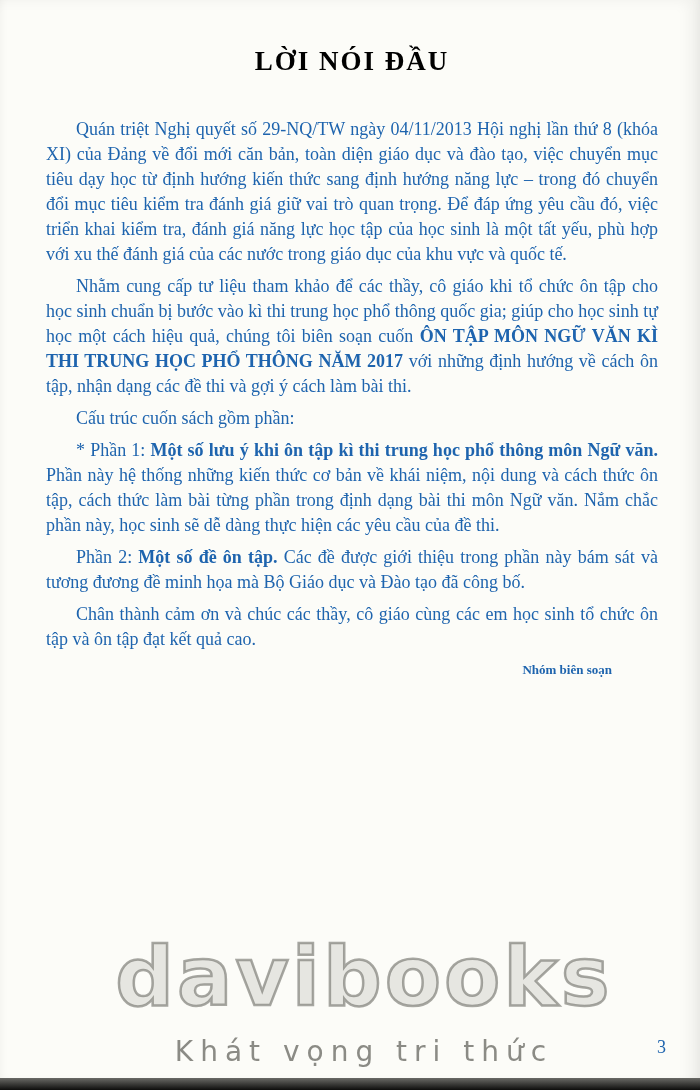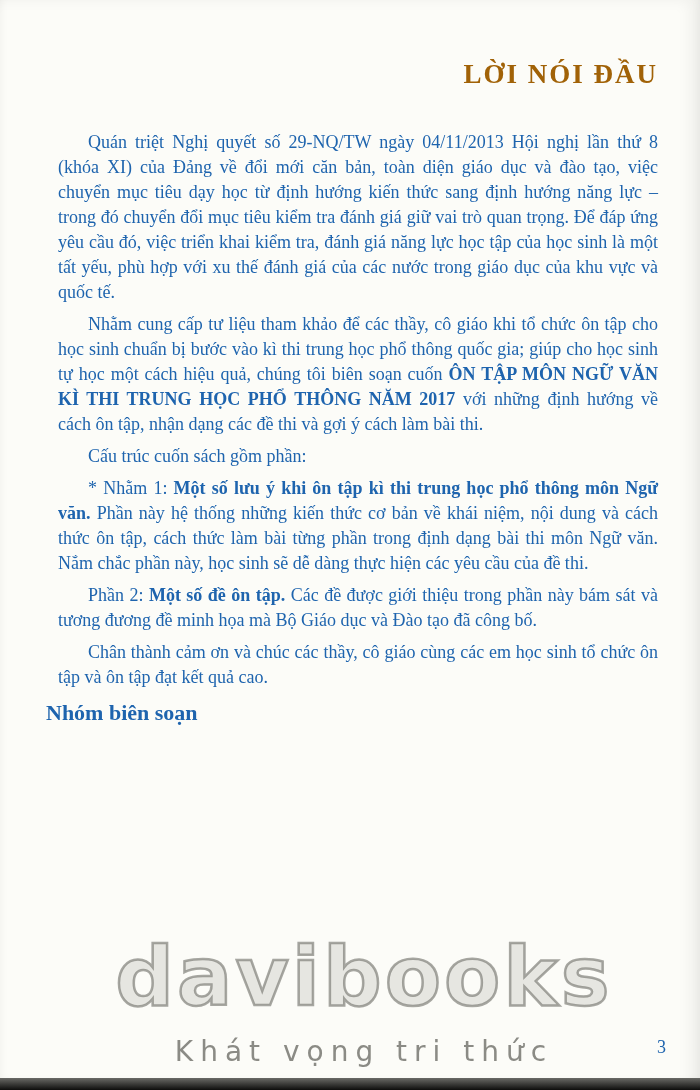--- a/index.html
+++ b/index.html
@@ -18,39 +18,40 @@
     color: #1e64ae;
     box-shadow: inset -10px 0 14px rgba(0,0,0,0.05), inset 0 -8px 10px rgba(0,0,0,0.06);
   }
   .content {
     position: absolute;
     left: 46px;
     right: 42px;
     top: 38px;
   }
   .title {
-    margin: 21px 0 40px 0;
-    text-align: right;
+    margin: 8px 0 40px 0;
+    text-align: center;
     font-size: 27px;
     font-weight: bold;
     letter-spacing: 2px;
-    color: #a16207;
+    color: #000000;
   }
   .para {
-    margin: 0 0 7px 12px;
+    margin: 0 0 7px 0;
     text-align: justify;
     text-indent: 30px;
     font-size: 18px;
     line-height: 25px;
   }
   .b { font-weight: bold; }
   .signature {
     margin-top: 10px;
+    text-align: right;
     padding-right: 46px;
-    font-size: 22px;
+    font-size: 13px;
     font-weight: bold;
   }
   .watermark {
     position: absolute;
     left: 0;
     right: 0;
     bottom: 22px;
     text-align: center;
     pointer-events: none;
     padding-left: 28px;
@@ -94,21 +95,21 @@
   <div class="content">
 
     <h1 class="title">LỜI NÓI ĐẦU</h1>
 
     <p class="para"><span>Quán triệt Nghị quyết số 29-NQ/TW ngày 04/11/2013 Hội nghị lần thứ 8 (khóa XI) của Đảng về đổi mới căn bản, toàn diện giáo dục và đào tạo, việc chuyển mục tiêu dạy học từ định hướng kiến thức sang định hướng năng lực – trong đó chuyển đổi mục tiêu kiểm tra đánh giá giữ vai trò quan trọng. Để đáp ứng yêu cầu đó, việc triển khai kiểm tra, đánh giá năng lực học tập của học sinh là một tất yếu, phù hợp với xu thế đánh giá của các nước trong giáo dục của khu vực và quốc tế.</span></p>
 
     <p class="para"><span>Nhằm cung cấp tư liệu tham khảo để các thầy, cô giáo khi tổ chức ôn tập cho học sinh chuẩn bị bước vào kì thi trung học phổ thông quốc gia; giúp cho học sinh tự học một cách hiệu quả, chúng tôi biên soạn cuốn </span><span class="b">ÔN TẬP MÔN NGỮ VĂN KÌ THI TRUNG HỌC PHỔ THÔNG NĂM 2017</span><span> với những định hướng về cách ôn tập, nhận dạng các đề thi và gợi ý cách làm bài thi.</span></p>
 
     <p class="para"><span>Cấu trúc cuốn sách gồm phần:</span></p>
 
-    <p class="para"><span>* Nhằm 1: </span><span class="b">Một số lưu ý khi ôn tập kì thi trung học phổ thông môn Ngữ văn.</span><span> Phần này hệ thống những kiến thức cơ bản về khái niệm, nội dung và cách thức ôn tập, cách thức làm bài từng phần trong định dạng bài thi môn Ngữ văn. Nắm chắc phần này, học sinh sẽ dễ dàng thực hiện các yêu cầu của đề thi.</span></p>
+    <p class="para"><span>* Phần 1: </span><span class="b">Một số lưu ý khi ôn tập kì thi trung học phổ thông môn Ngữ văn.</span><span> Phần này hệ thống những kiến thức cơ bản về khái niệm, nội dung và cách thức ôn tập, cách thức làm bài từng phần trong định dạng bài thi môn Ngữ văn. Nắm chắc phần này, học sinh sẽ dễ dàng thực hiện các yêu cầu của đề thi.</span></p>
 
     <p class="para"><span>Phần 2: </span><span class="b">Một số đề ôn tập.</span><span> Các đề được giới thiệu trong phần này bám sát và tương đương đề minh họa mà Bộ Giáo dục và Đào tạo đã công bố.</span></p>
 
 
 
     <p class="para"><span>Chân thành cảm ơn và chúc các thầy, cô giáo cùng các em học sinh tổ chức ôn tập và ôn tập đạt kết quả cao.</span></p>
 
     <div class="signature">Nhóm biên soạn</div>
   </div>
 

